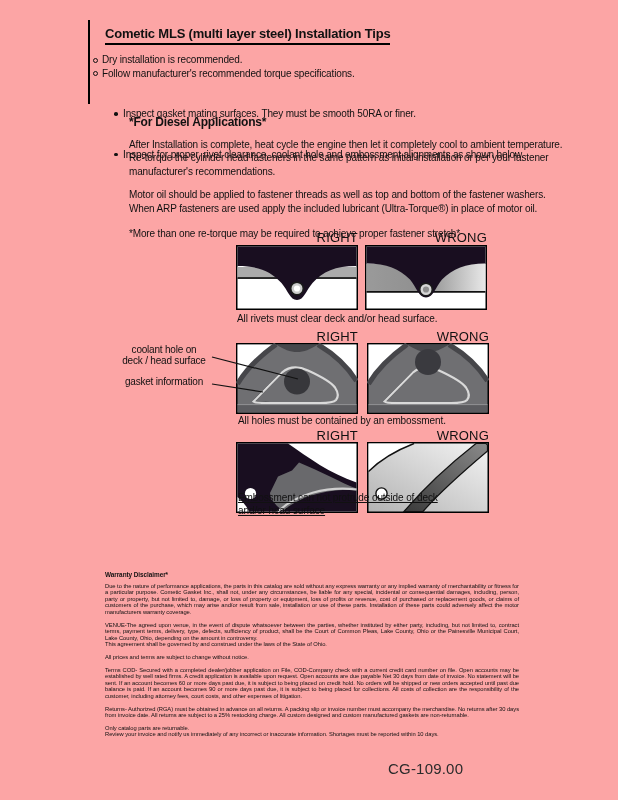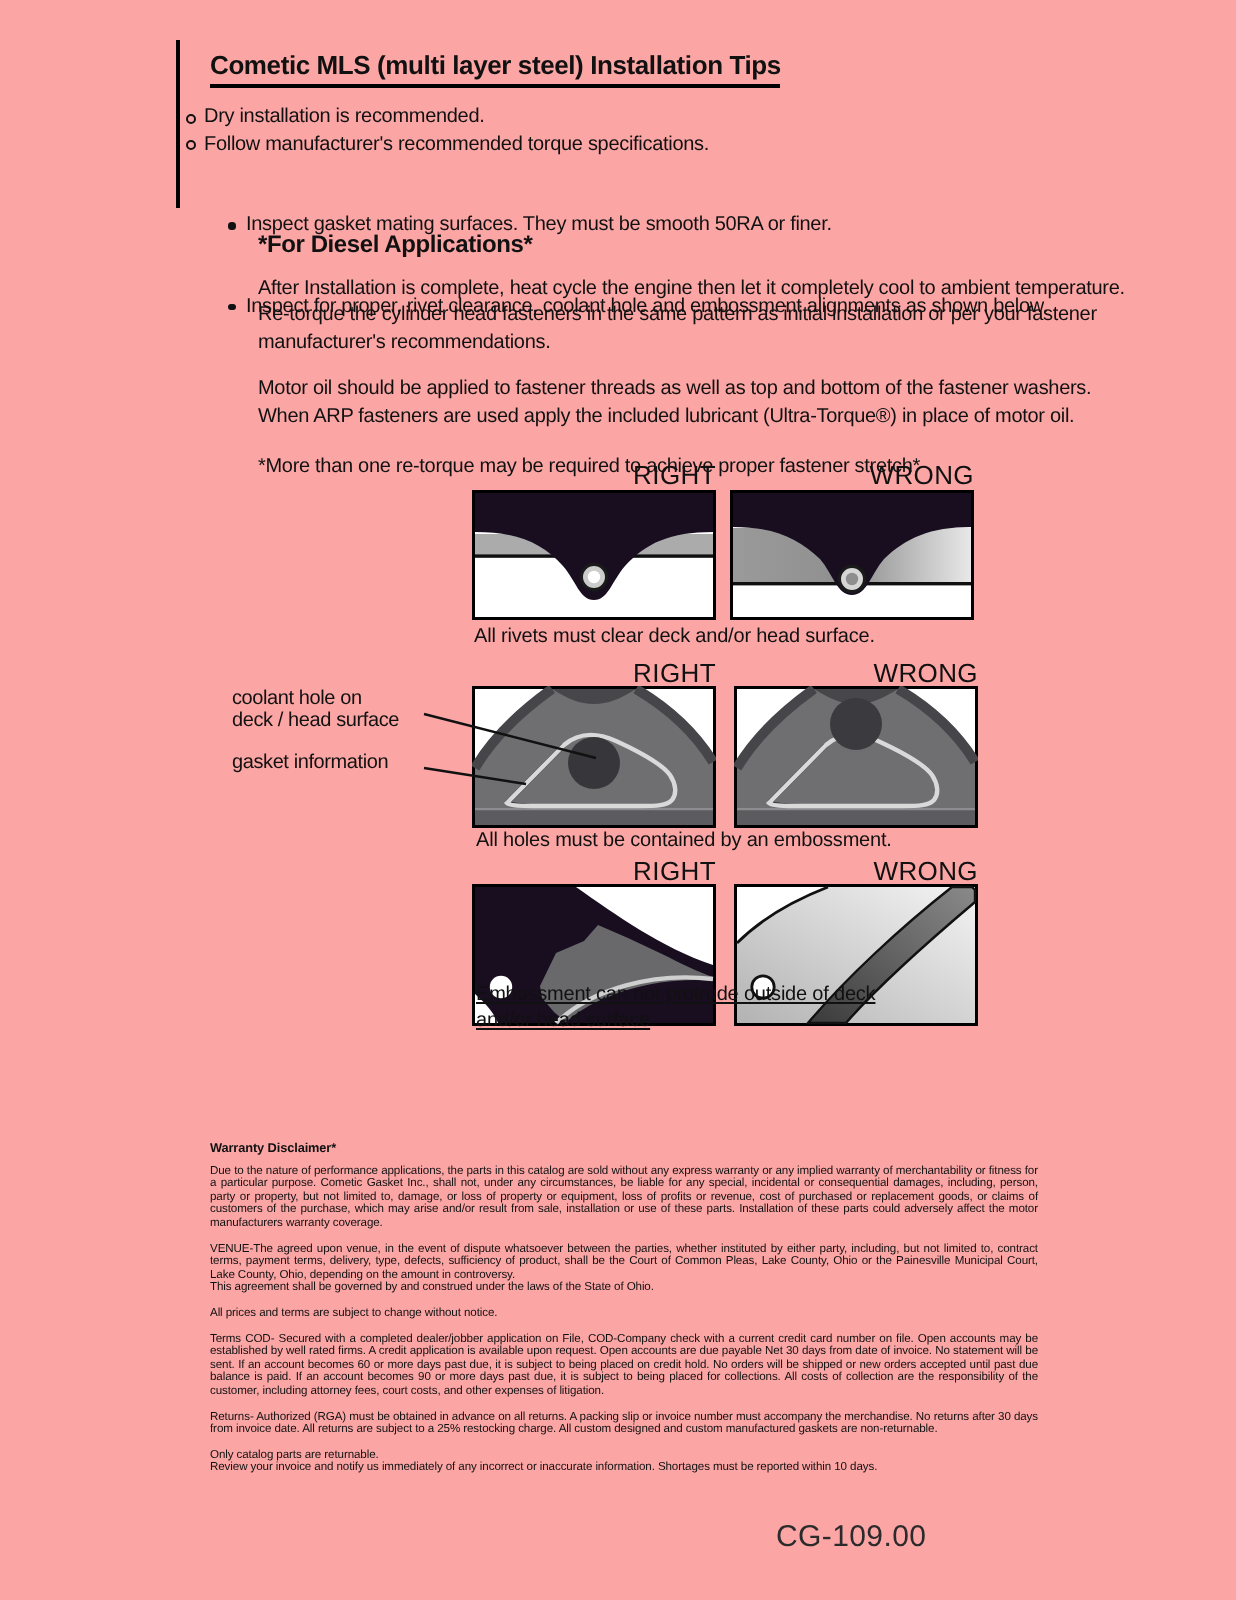--- a/index.html
+++ b/index.html
@@ -21,21 +21,21 @@
   ul.subtips > li::before{content:"";position:absolute;left:0;top:5px;width:3.6px;height:3.6px;
          background:#111;border-radius:50%;border:none;}
 
   .diesel{left:105px;top:116px;width:442px;font-size:10px;line-height:13.5px;letter-spacing:-0.15px;margin-left:24px;}
   .diesel h2{margin:0 0 8px 0;font-size:12px;letter-spacing:-0.2px;}
   .diesel p{margin:0 0 10px 0;}
   .diesel p.note{margin:12px 0 0 0;}
 
   .dlabel{width:122px;text-align:right;font-size:13px;letter-spacing:0.2px;}
   .dcaption{font-size:10px;line-height:12.5px;letter-spacing:-0.1px;white-space:pre-line;}
-  .callout{width:96px;text-align:left;font-size:10px;line-height:10.5px;letter-spacing:-0.2px;}
+  .callout{width:96px;text-align:center;font-size:10px;line-height:10.5px;letter-spacing:-0.2px;}
   svg{display:block;}
 
   .legal{left:105px;top:572px;width:414px;font-size:5.8px;line-height:6.6px;letter-spacing:-0.05px;}
   .legal h3{margin:0 0 4px 0;font-size:6.4px;}
   .legal p{margin:0 0 6px 0;text-align:justify;}
   .legal p.tight{margin-bottom:0;}
 
   .pagenum{left:388px;top:760px;font-size:15px;letter-spacing:0.2px;color:#2b2b2b;}
 </style>
 </head>

